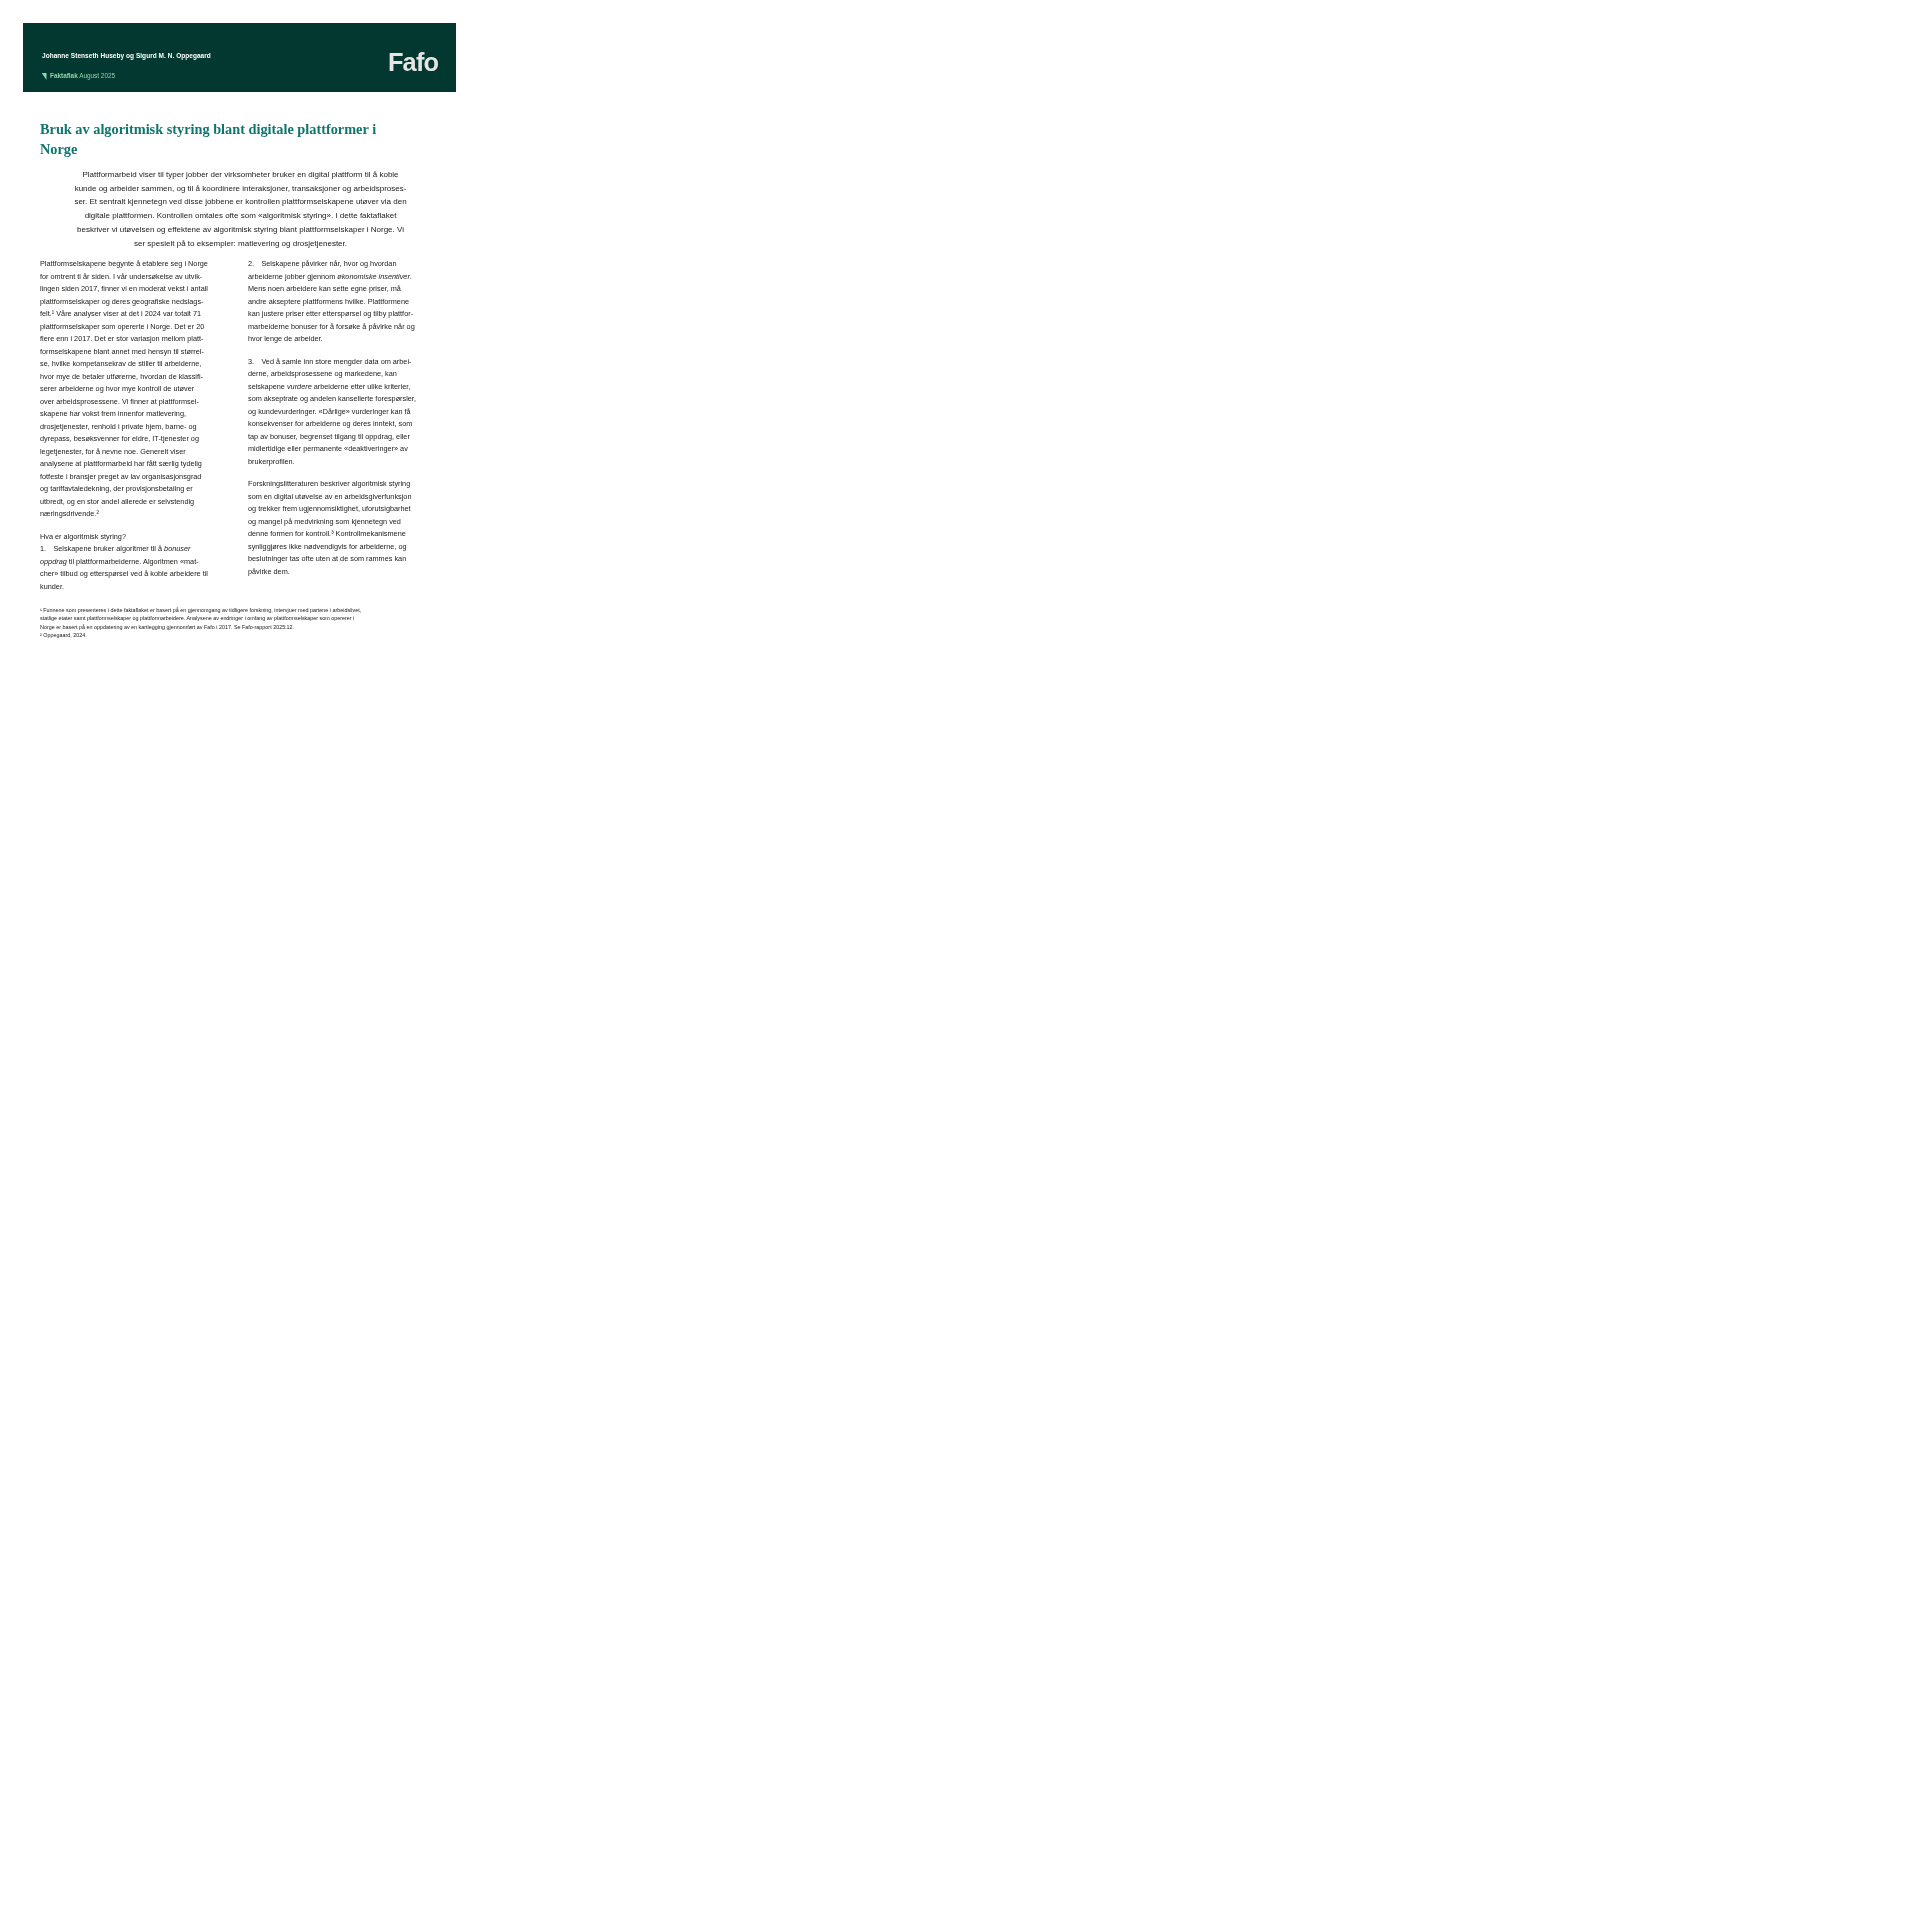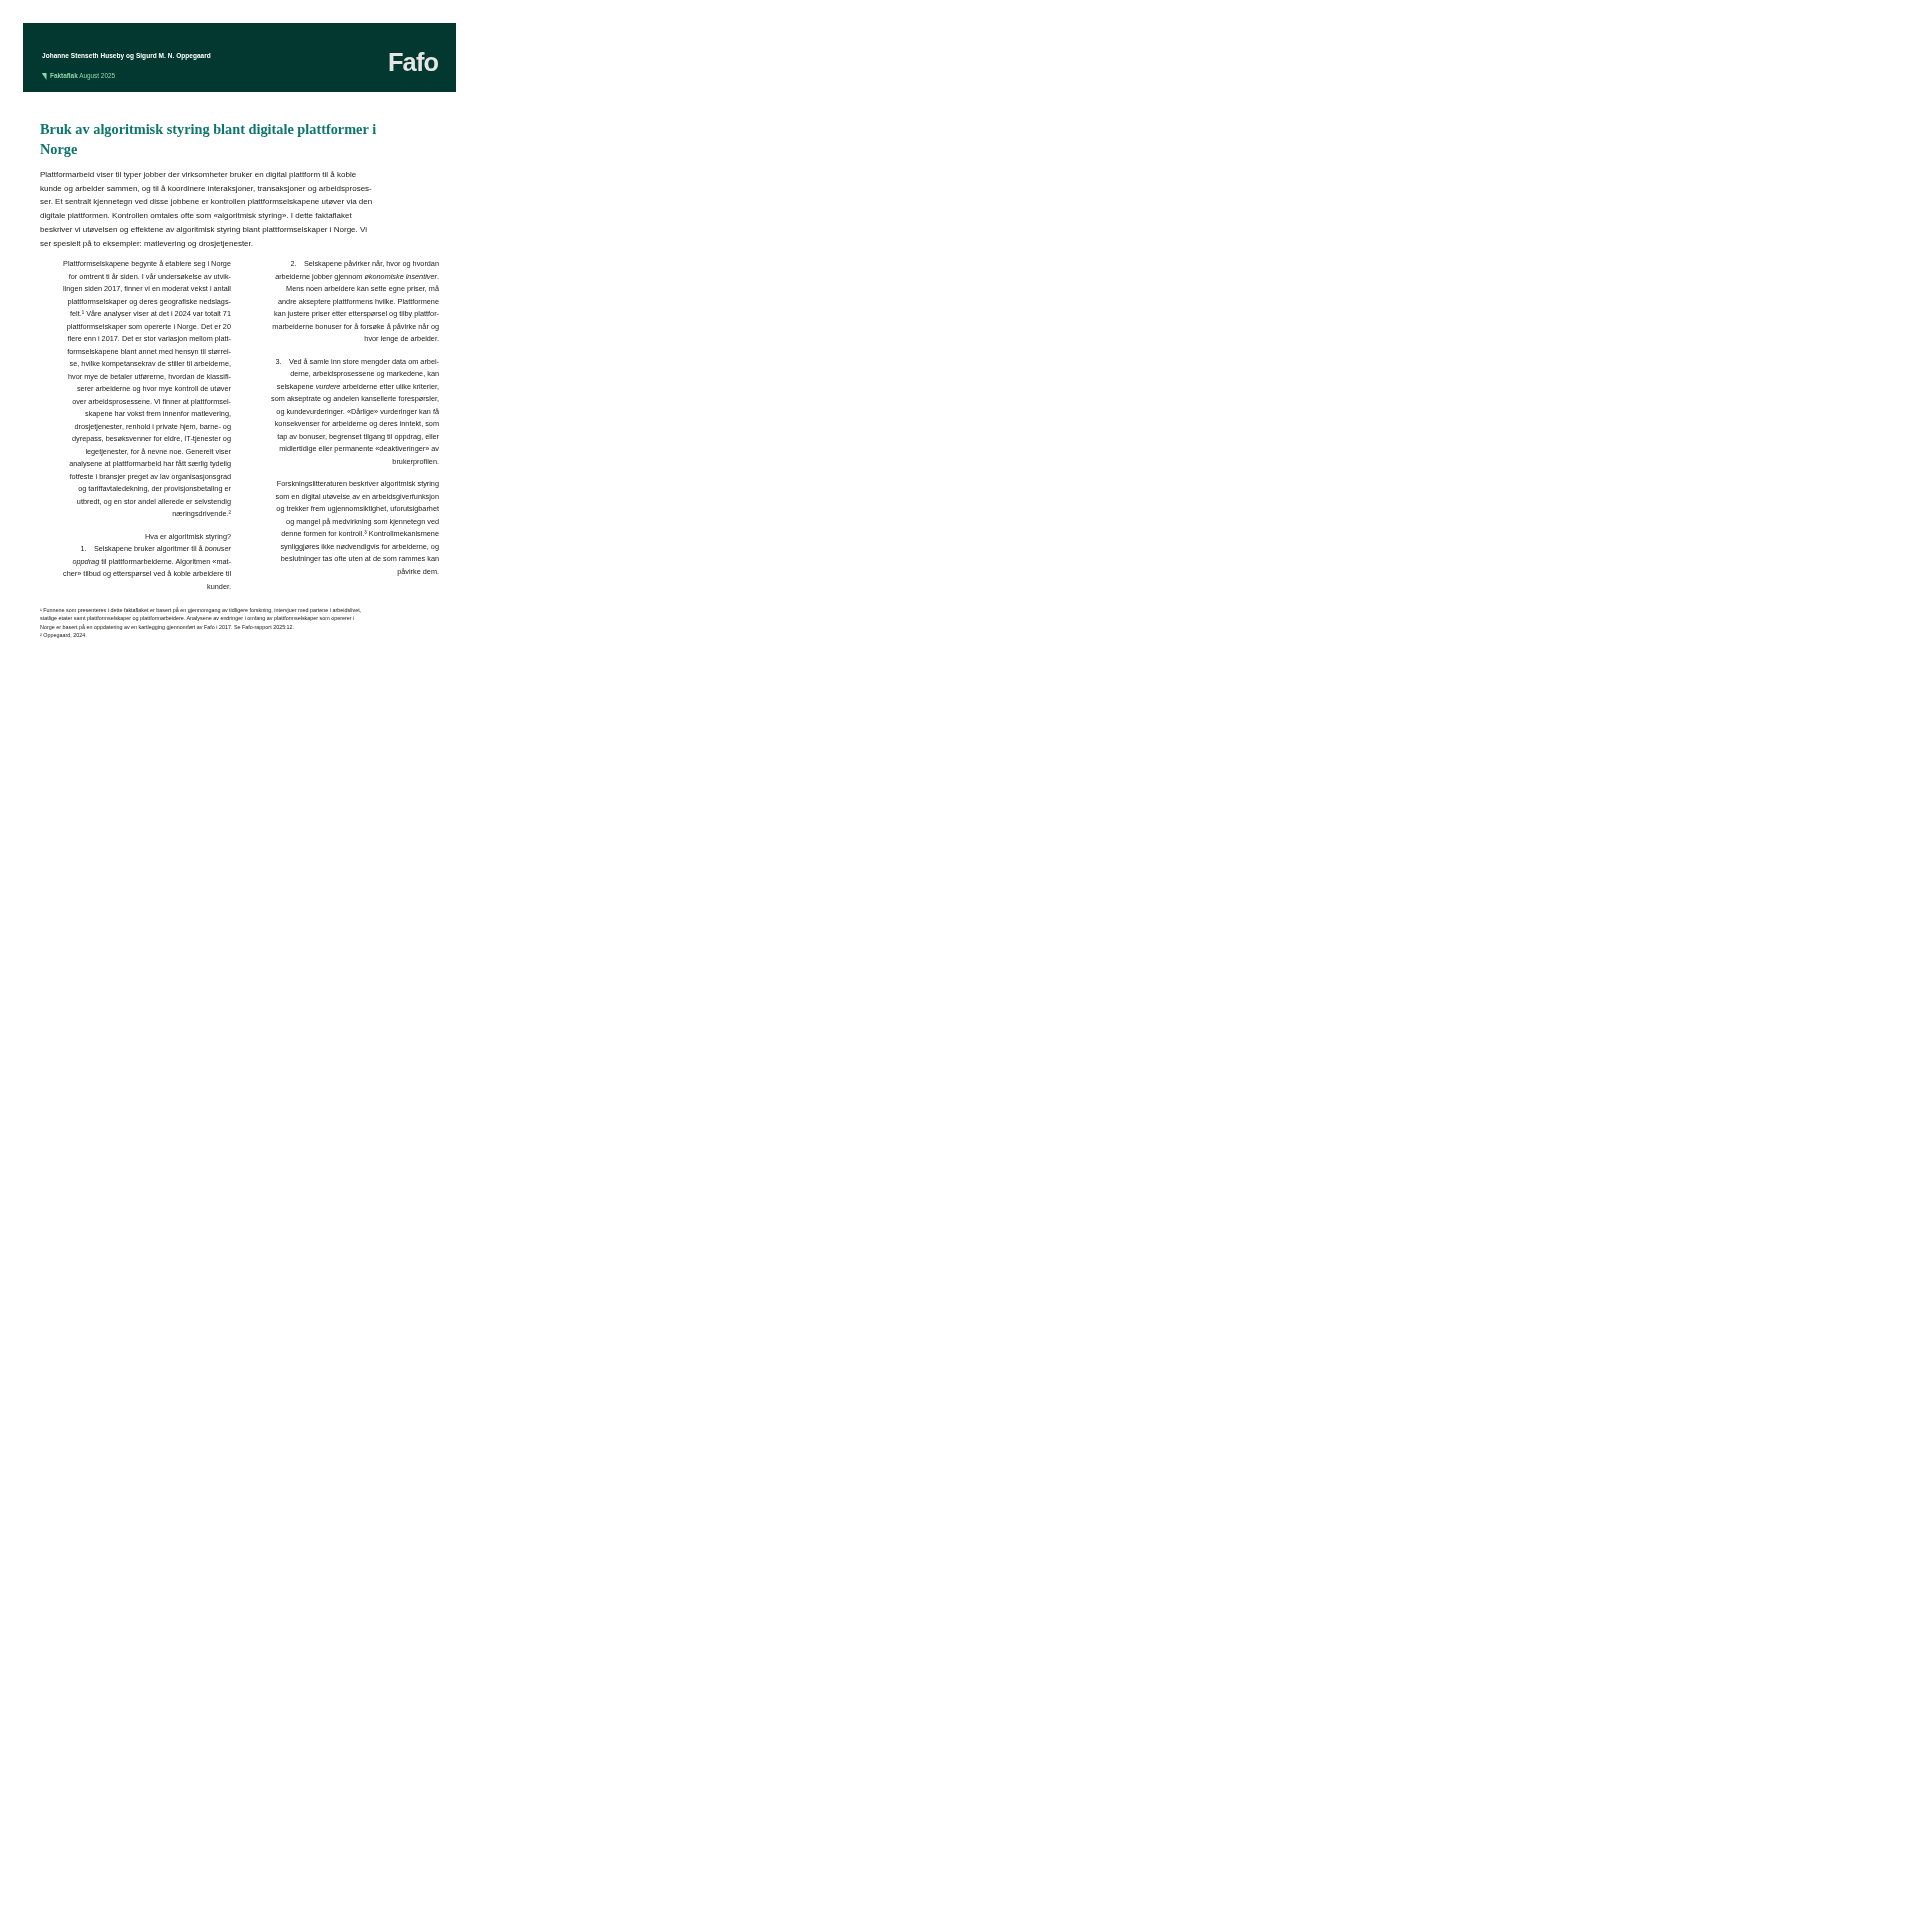--- a/index.html
+++ b/index.html
@@ -65,35 +65,35 @@
     color: #0f766e;
   }
 
   
   .intro {
     position: absolute;
     left: 40px; top: 168px;
     width: 401px;
     font-size: 8px;
     line-height: 13.7px;
+    text-align: center;
   }
 
   
   .cols {
     position: absolute;
     left: 40px; top: 258px;
     width: 400px;
     display: flex;
     gap: 17px;
   }
   .col {
     width: 191px;
     font-size: 7.3px;
     line-height: 12.5px;
-    text-align: right;
   }
   .bp { margin: 0 0 10px 0; }
   .bh { font-weight: 400; margin: 3px 0 0 0; }
   .it { font-style: italic; }
   .ln { white-space: nowrap; }
 
   
   .footnotes {
     position: absolute;
     left: 40px; top: 606px;

